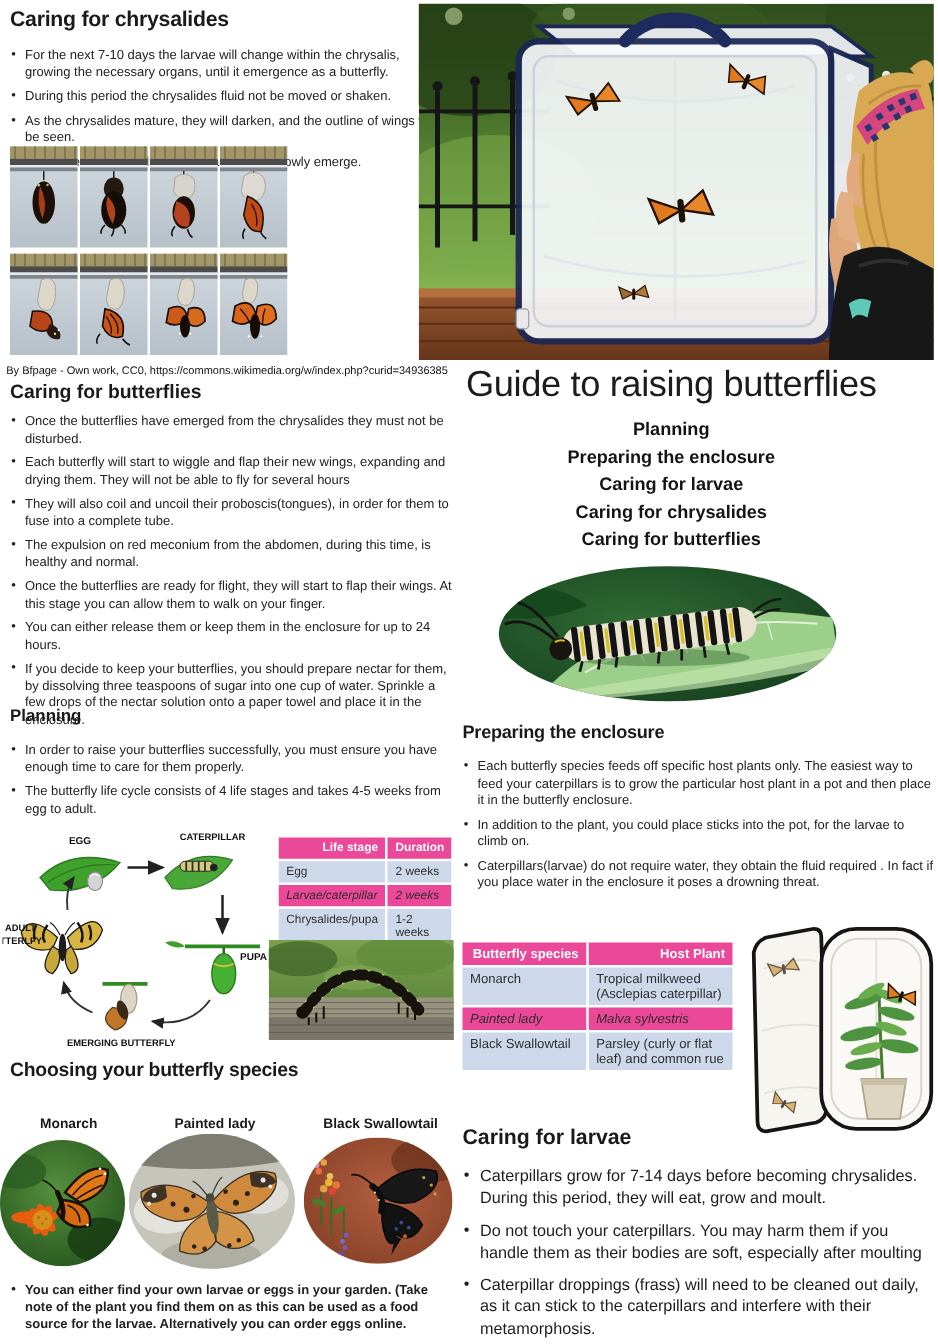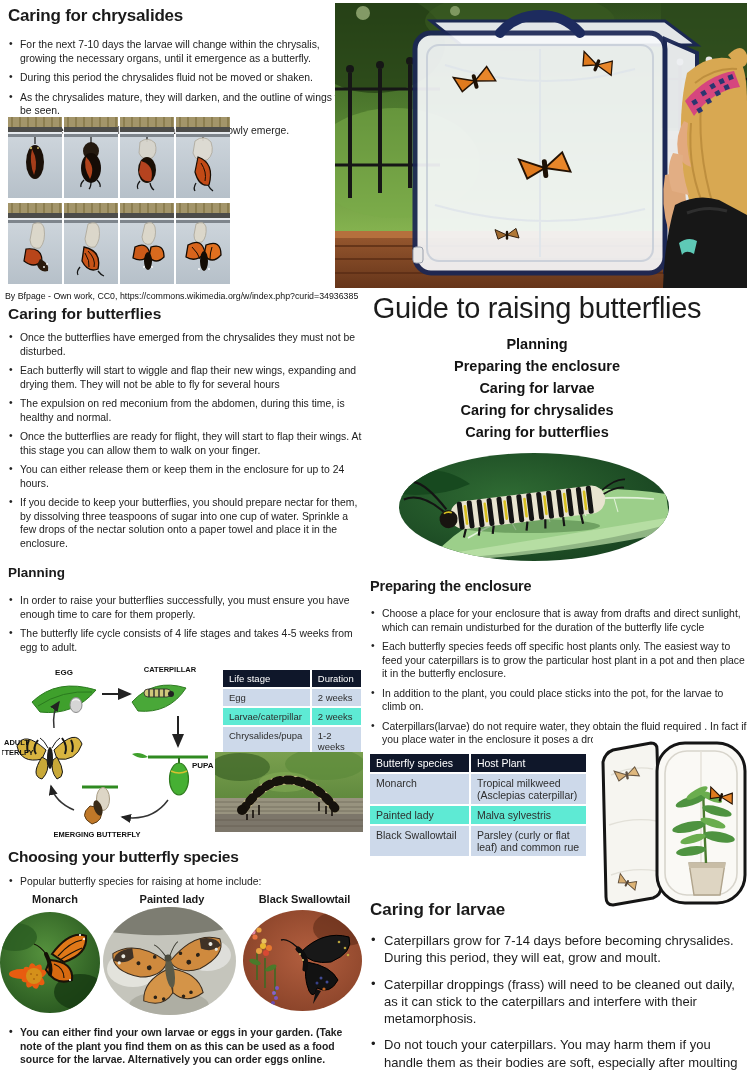--- a/index.html
+++ b/index.html
@@ -19,23 +19,23 @@
   .txt-s{font-size:10.4px;line-height:1.3;color:#222;}
   .txt-m{font-size:13px;line-height:1.33;color:#1d1d1d;}
   .txt-m li.b{padding-left:14px;margin-bottom:9px;}
   .attrib{font-size:8.8px;color:#111;}
   .guide-title{font-size:29px;font-weight:400;color:#1c1c1c;text-align:center;letter-spacing:-.3px;}
   .guide-list{text-align:center;font-size:14.5px;font-weight:600;line-height:22px;color:#141414;}
   table{border-collapse:separate;border-spacing:2px;}
   td,th{padding:3px 6px;vertical-align:top;text-align:left;}
   .tbl-life{font-size:9.5px;}
   .tbl-host{font-size:10.5px;}
-  th{background:#0f172a;color:#fff;font-weight:400;}
+  th{background:#ec4899;color:#fff;font-weight:700;text-align:right;}
   tr.odd td{background:#cdd9ea;}
-  tr.even td{background:#5eead4;}
+  tr.even td{background:#ec4899;font-style:italic;}
   td{color:#2e2e2e;}
   .species-label{font-size:11px;font-weight:700;color:#1a1a1a;text-align:center;}
   svg{display:block;}
 </style>
 </head>
 <body>
 
 <div class="page">
 
   <div class="abs" style="left:8px;top:6px;width:344px;">
@@ -135,20 +135,21 @@
     </svg>
   </div>
 
   <div class="abs attrib" style="left:5px;top:291px;width:370px;">By Bfpage - Own work, CC0, https://commons.wikimedia.org/w/index.php?curid=34936385</div>
 
   <div class="abs" style="left:8px;top:305px;width:354px;">
     <h2 class="h-bold">Caring for butterflies</h2>
     <ul class="txt-s" style="margin-top:8px;">
       <li class="b">Once the butterflies have emerged from the chrysalides they must not be disturbed.</li>
       <li class="b">Each butterfly will start to wiggle and flap their new wings, expanding and drying them. They will not be able to fly for several hours</li>
+      <li class="b">They will also coil and uncoil their proboscis(tongues), in order for them to fuse into a complete tube.</li>
       <li class="b">The expulsion on red meconium from the abdomen, during this time, is healthy and normal.</li>
       <li class="b">Once the butterflies are ready for flight, they will start to flap their wings. At this stage you can allow them to walk on your finger.</li>
       <li class="b">You can either release them or keep them in the enclosure for up to 24 hours.</li>
       <li class="b">If you decide to keep your butterflies, you should prepare nectar for them, by dissolving three teaspoons of sugar into one cup of water. Sprinkle a few drops of the nectar solution onto a paper towel and place it in the enclosure.</li>
     </ul>
   </div>
 
   <div class="abs" style="left:8px;top:565px;width:354px;">
     <h3 class="h-md">Planning</h3>
     <ul class="txt-s" style="margin-top:14px;">
@@ -255,23 +256,20 @@
       <path d="M0,68 H148 M0,74 H148" stroke="#645e52" stroke-width=".8"></path>
       <path d="M28,58 Q50,26 75,28 Q100,30 120,56" stroke="#d9c98f" stroke-width="9" fill="none" stroke-linecap="round"></path>
       <path d="M28,58 Q50,26 75,28 Q100,30 120,56" stroke="#16120c" stroke-width="9" fill="none" stroke-linecap="round" stroke-dasharray="5 6"></path>
       <circle cx="27" cy="58" r="5" fill="#14100a"></circle>
       <path d="M32,62 v6 M38,58 v8 M44,53 v10 M104,50 v9 M111,54 v8 M117,58 v6" stroke="#14100a" stroke-width="1.6"></path>
     </svg>
   </div>
 
   <div class="abs" style="left:8px;top:848px;width:354px;">
     <h3 class="h-choose">Choosing your butterfly species</h3>
-    <ul class="txt-s" style="margin-top:9px;">
-      <li class="b">Popular butterfly species for raising at home include:</li>
-    </ul>
   </div>
 
   <div class="abs species-label" style="left:20px;top:893px;width:70px;">Monarch</div>
   <div class="abs species-label" style="left:132px;top:893px;width:80px;">Painted lady</div>
   <div class="abs species-label" style="left:252px;top:893px;width:105px;">Black Swallowtail</div>
 
   <div class="abs" style="left:0px;top:912px;width:100px;height:101px;">
     <svg width="100" height="101" viewBox="0 0 100 101">
       <defs>
         <radialGradient id="mg" cx=".45" cy=".4" r=".8">
@@ -588,21 +586,20 @@
           <path d="M206,48 Q220,38 230,40 M207,52 Q220,46 228,48" stroke="#141414" stroke-width="1.8" fill="none"></path>
           <path d="M66,70 l-3,8 M80,70 l-2,8 M94,70 l-2,8 M128,70 l-2,9 M146,70 l-1,9 M164,70 l0,9 M182,70 l1,9" stroke="#141414" stroke-width="2.2"></path>
         </g>
       </g>
     </svg>
   </div>
 
   <div class="abs" style="left:370px;top:578px;width:378px;">
     <h3 class="h-prep">Preparing the enclosure</h3>
     <ul class="txt-s" style="margin-top:13px;">
-      <li class="b">Choose a place for your enclosure that is away from drafts and direct sunlight, which can remain undisturbed for the duration of the butterfly life cycle</li>
       <li class="b">Each butterfly species feeds off specific host plants only. The easiest way to feed your caterpillars  is to grow the particular host plant in a pot and then place it in the butterfly enclosure.</li>
       <li class="b">In addition to the plant, you could place sticks into the pot, for the larvae to climb on.</li>
       <li class="b">Caterpillars(larvae) do not require water, they obtain the fluid required . In fact if you place water in the enclosure it poses a drowning threat.</li>
     </ul>
   </div>
 
   <div class="abs" style="left:368px;top:752px;width:220px;">
     <table class="tbl-host">
       <tbody>
           <tr>
@@ -668,18 +665,18 @@
           <rect x="-1.6" y="-5" width="3.2" height="11" rx="1.6" fill="#2d1a08"></rect>
         </g>
       </g>
     </svg>
   </div>
 
   <div class="abs" style="left:370px;top:900px;width:380px;">
     <h2 class="h-larvae">Caring for larvae</h2>
     <ul class="txt-m" style="margin-top:12px;">
       <li class="b">Caterpillars grow for 7-14 days before becoming chrysalides. During this period, they will eat, grow and moult.</li>
+      <li class="b">Do not touch your caterpillars. You may harm them if you handle them as their bodies are soft, especially after moulting</li>
       <li class="b">Caterpillar droppings (frass) will need to be cleaned out daily, as it can stick to the caterpillars and interfere with their metamorphosis.</li>
-      <li class="b">Do not touch your caterpillars. You may harm them if you handle them as their bodies are soft, especially after moulting</li>
     </ul>
   </div>
 
 </div>
 
 </body></html>

